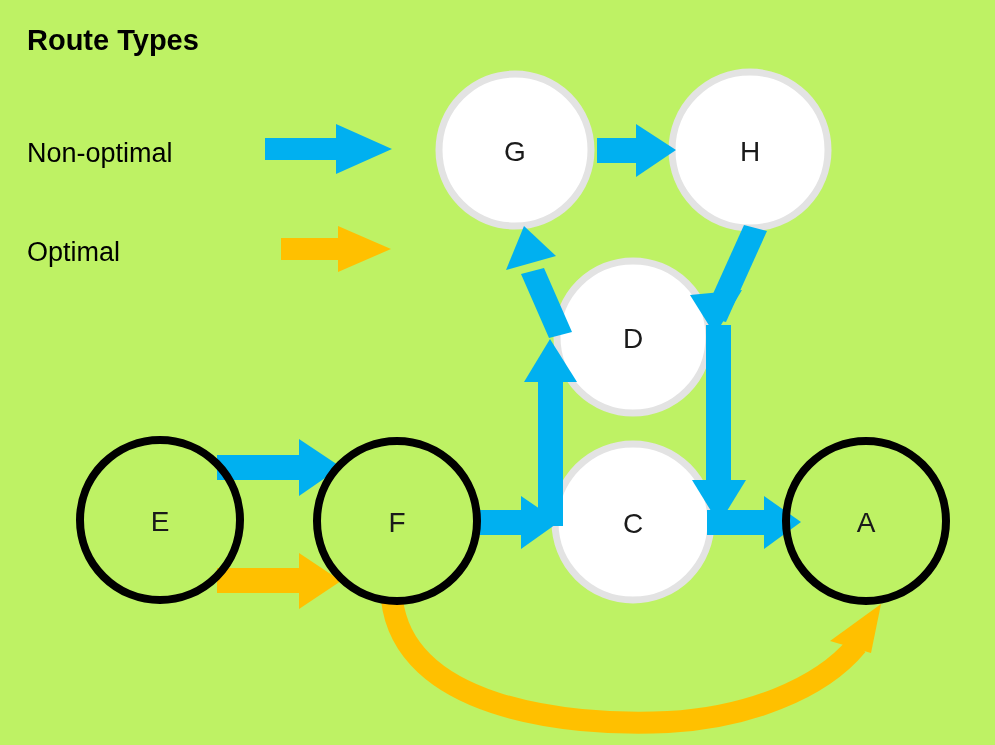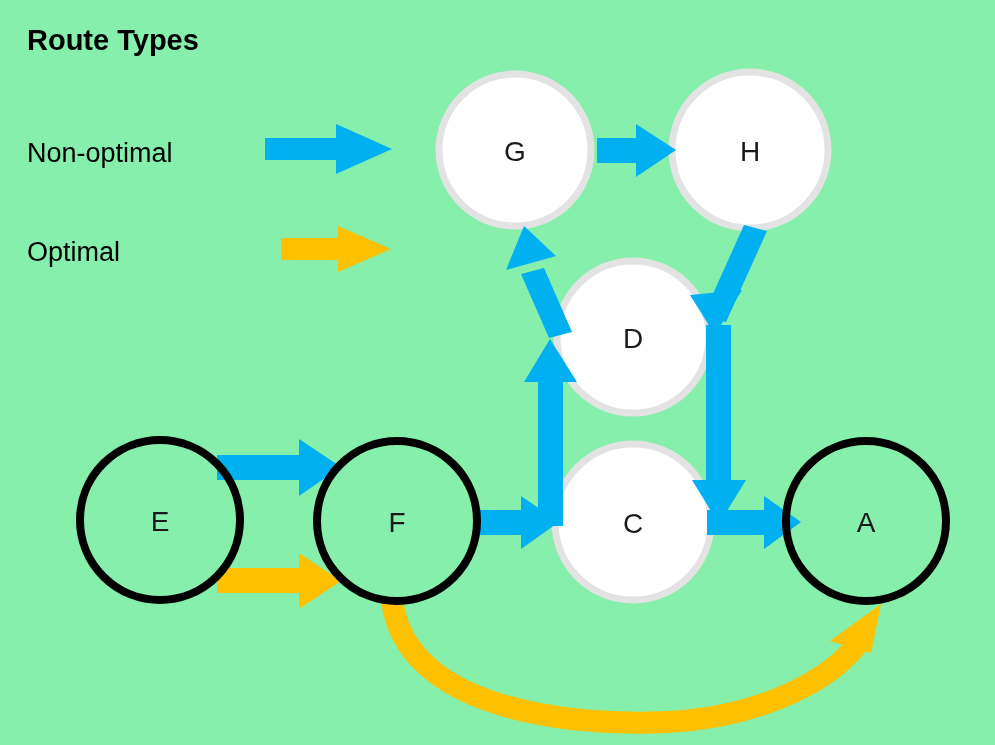--- a/index.html
+++ b/index.html
@@ -11,21 +11,21 @@
     width: 995px;
     height: 745px;
     font-family: "Liberation Sans", sans-serif;
     overflow: hidden;
     position: relative;
   }
   #stage {
     position: relative;
     width: 995px;
     height: 745px;
-    background: #86efac;
+    background: #bef264;
   }
   svg#diagram {
     position: absolute;
     left: 0;
     top: 0;
     width: 995px;
     height: 745px;
     display: block;
   }
   .legend-title {

